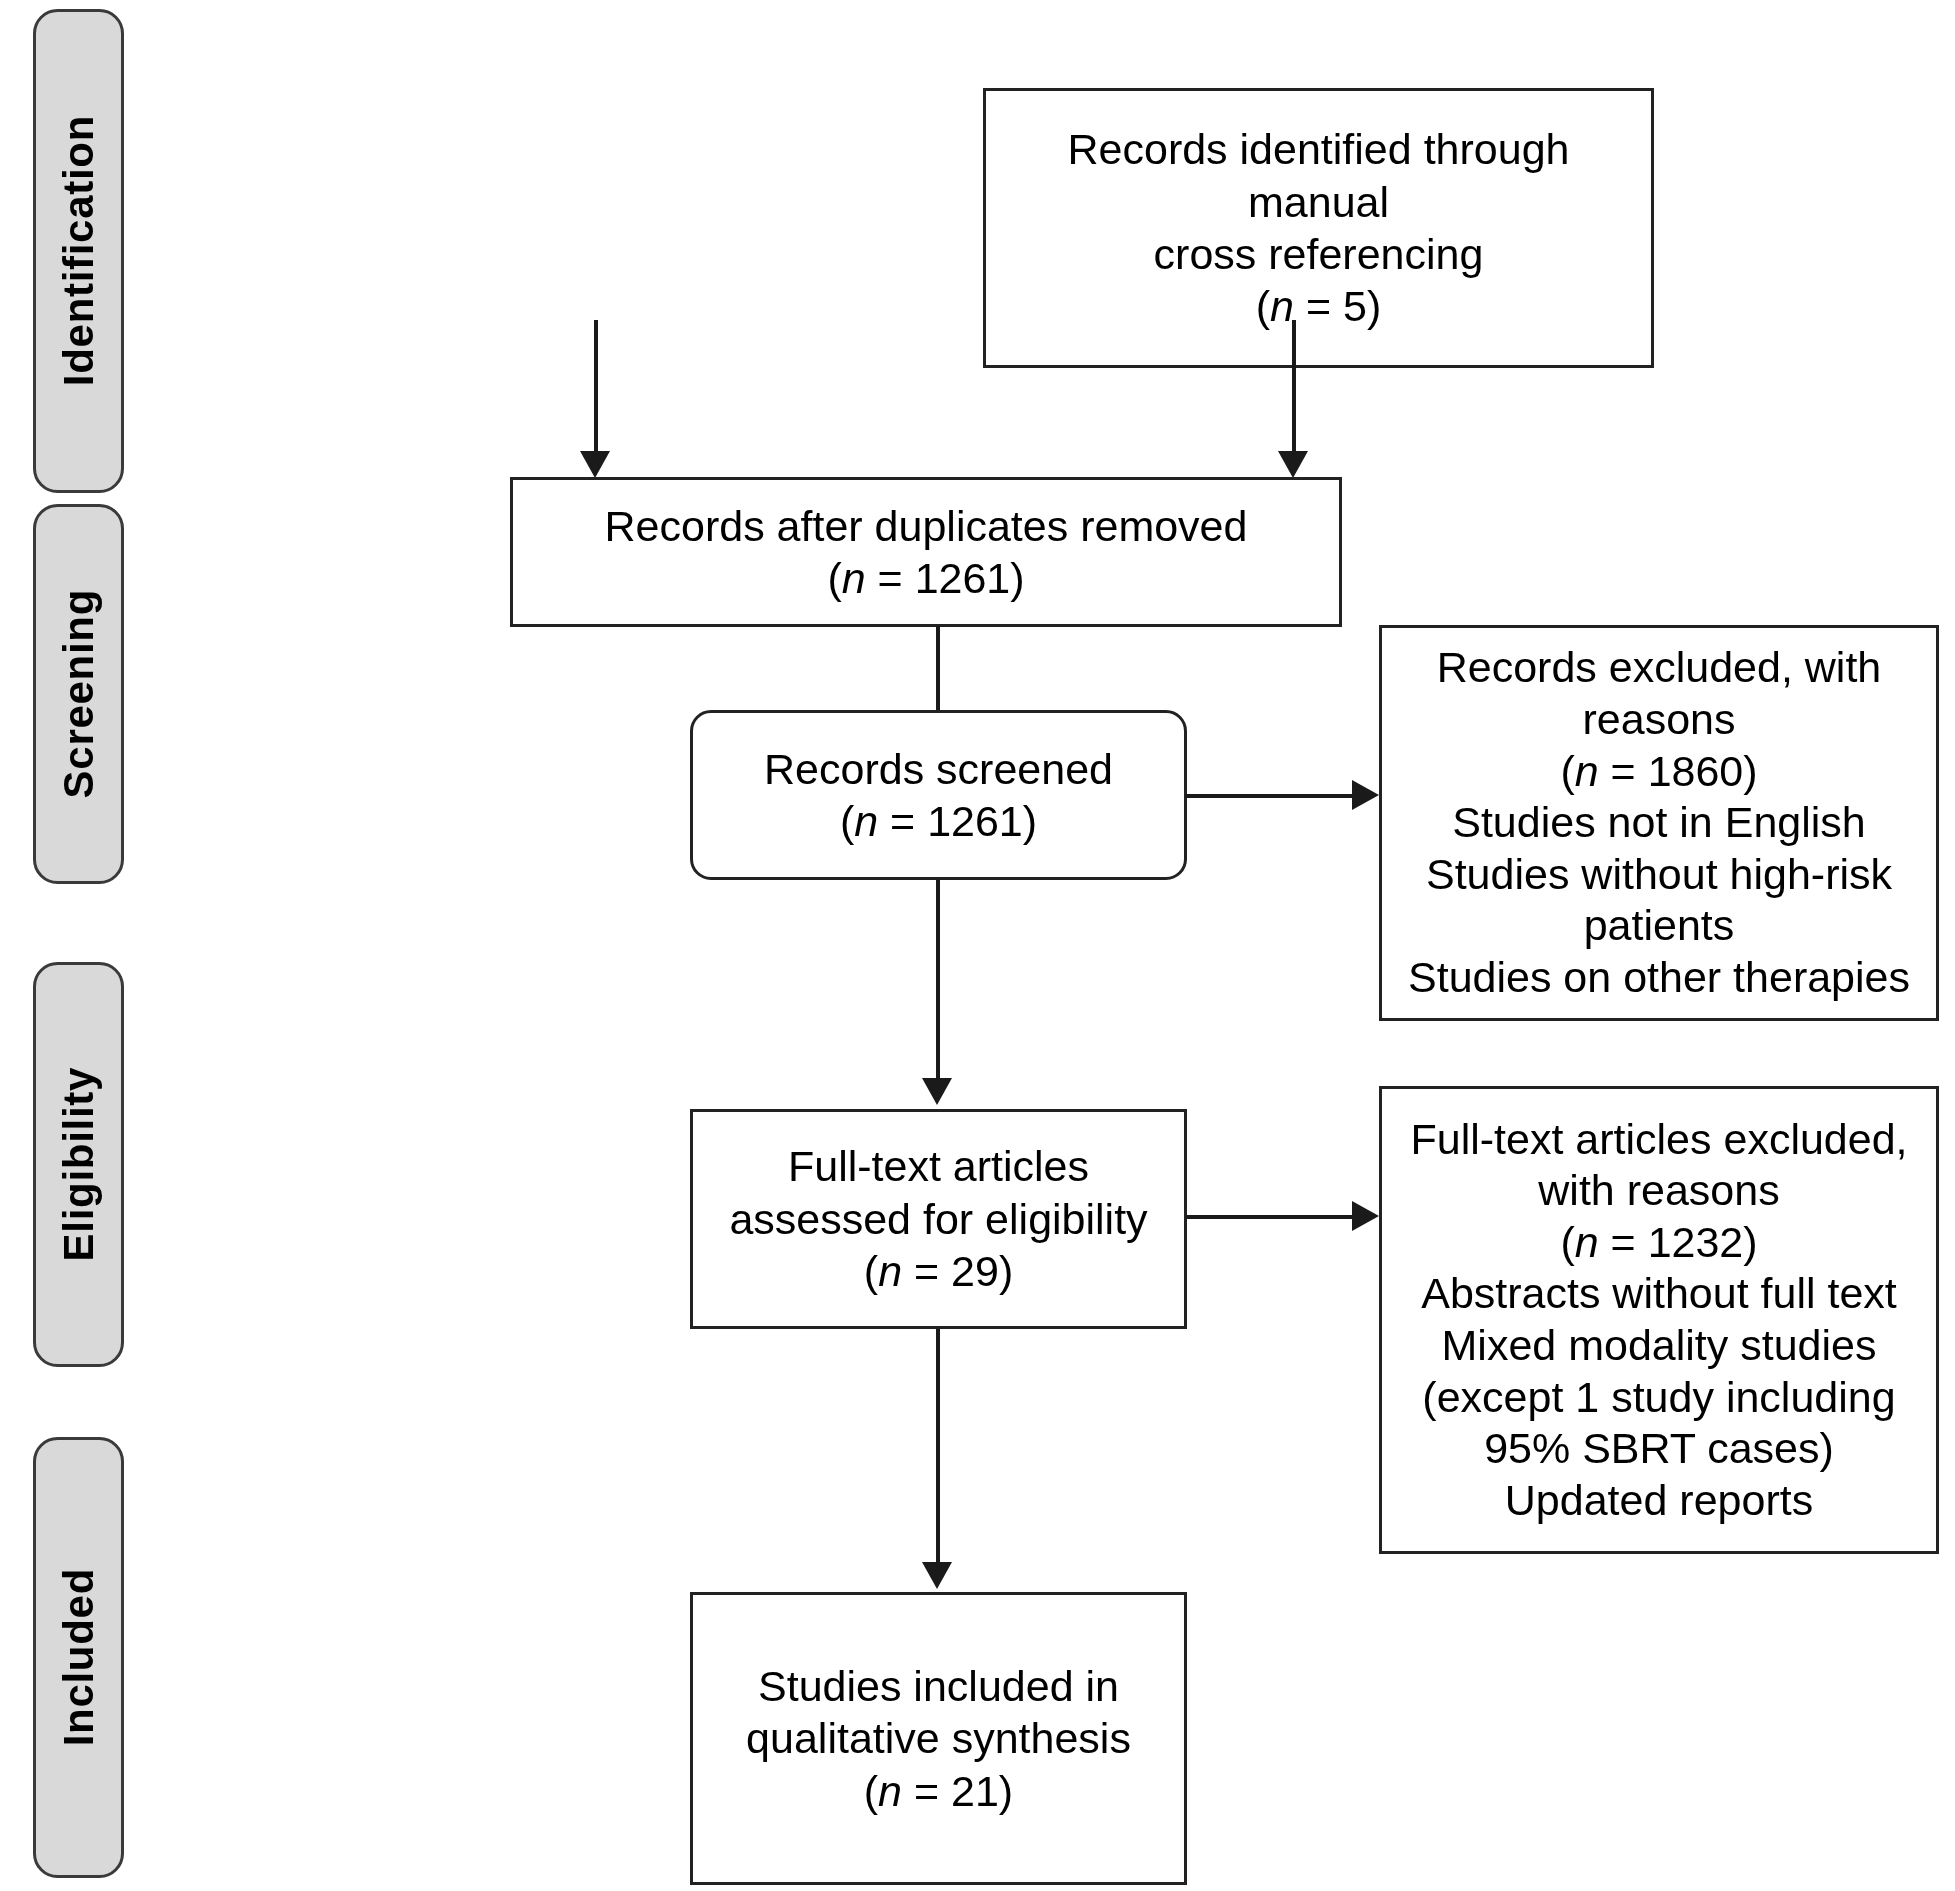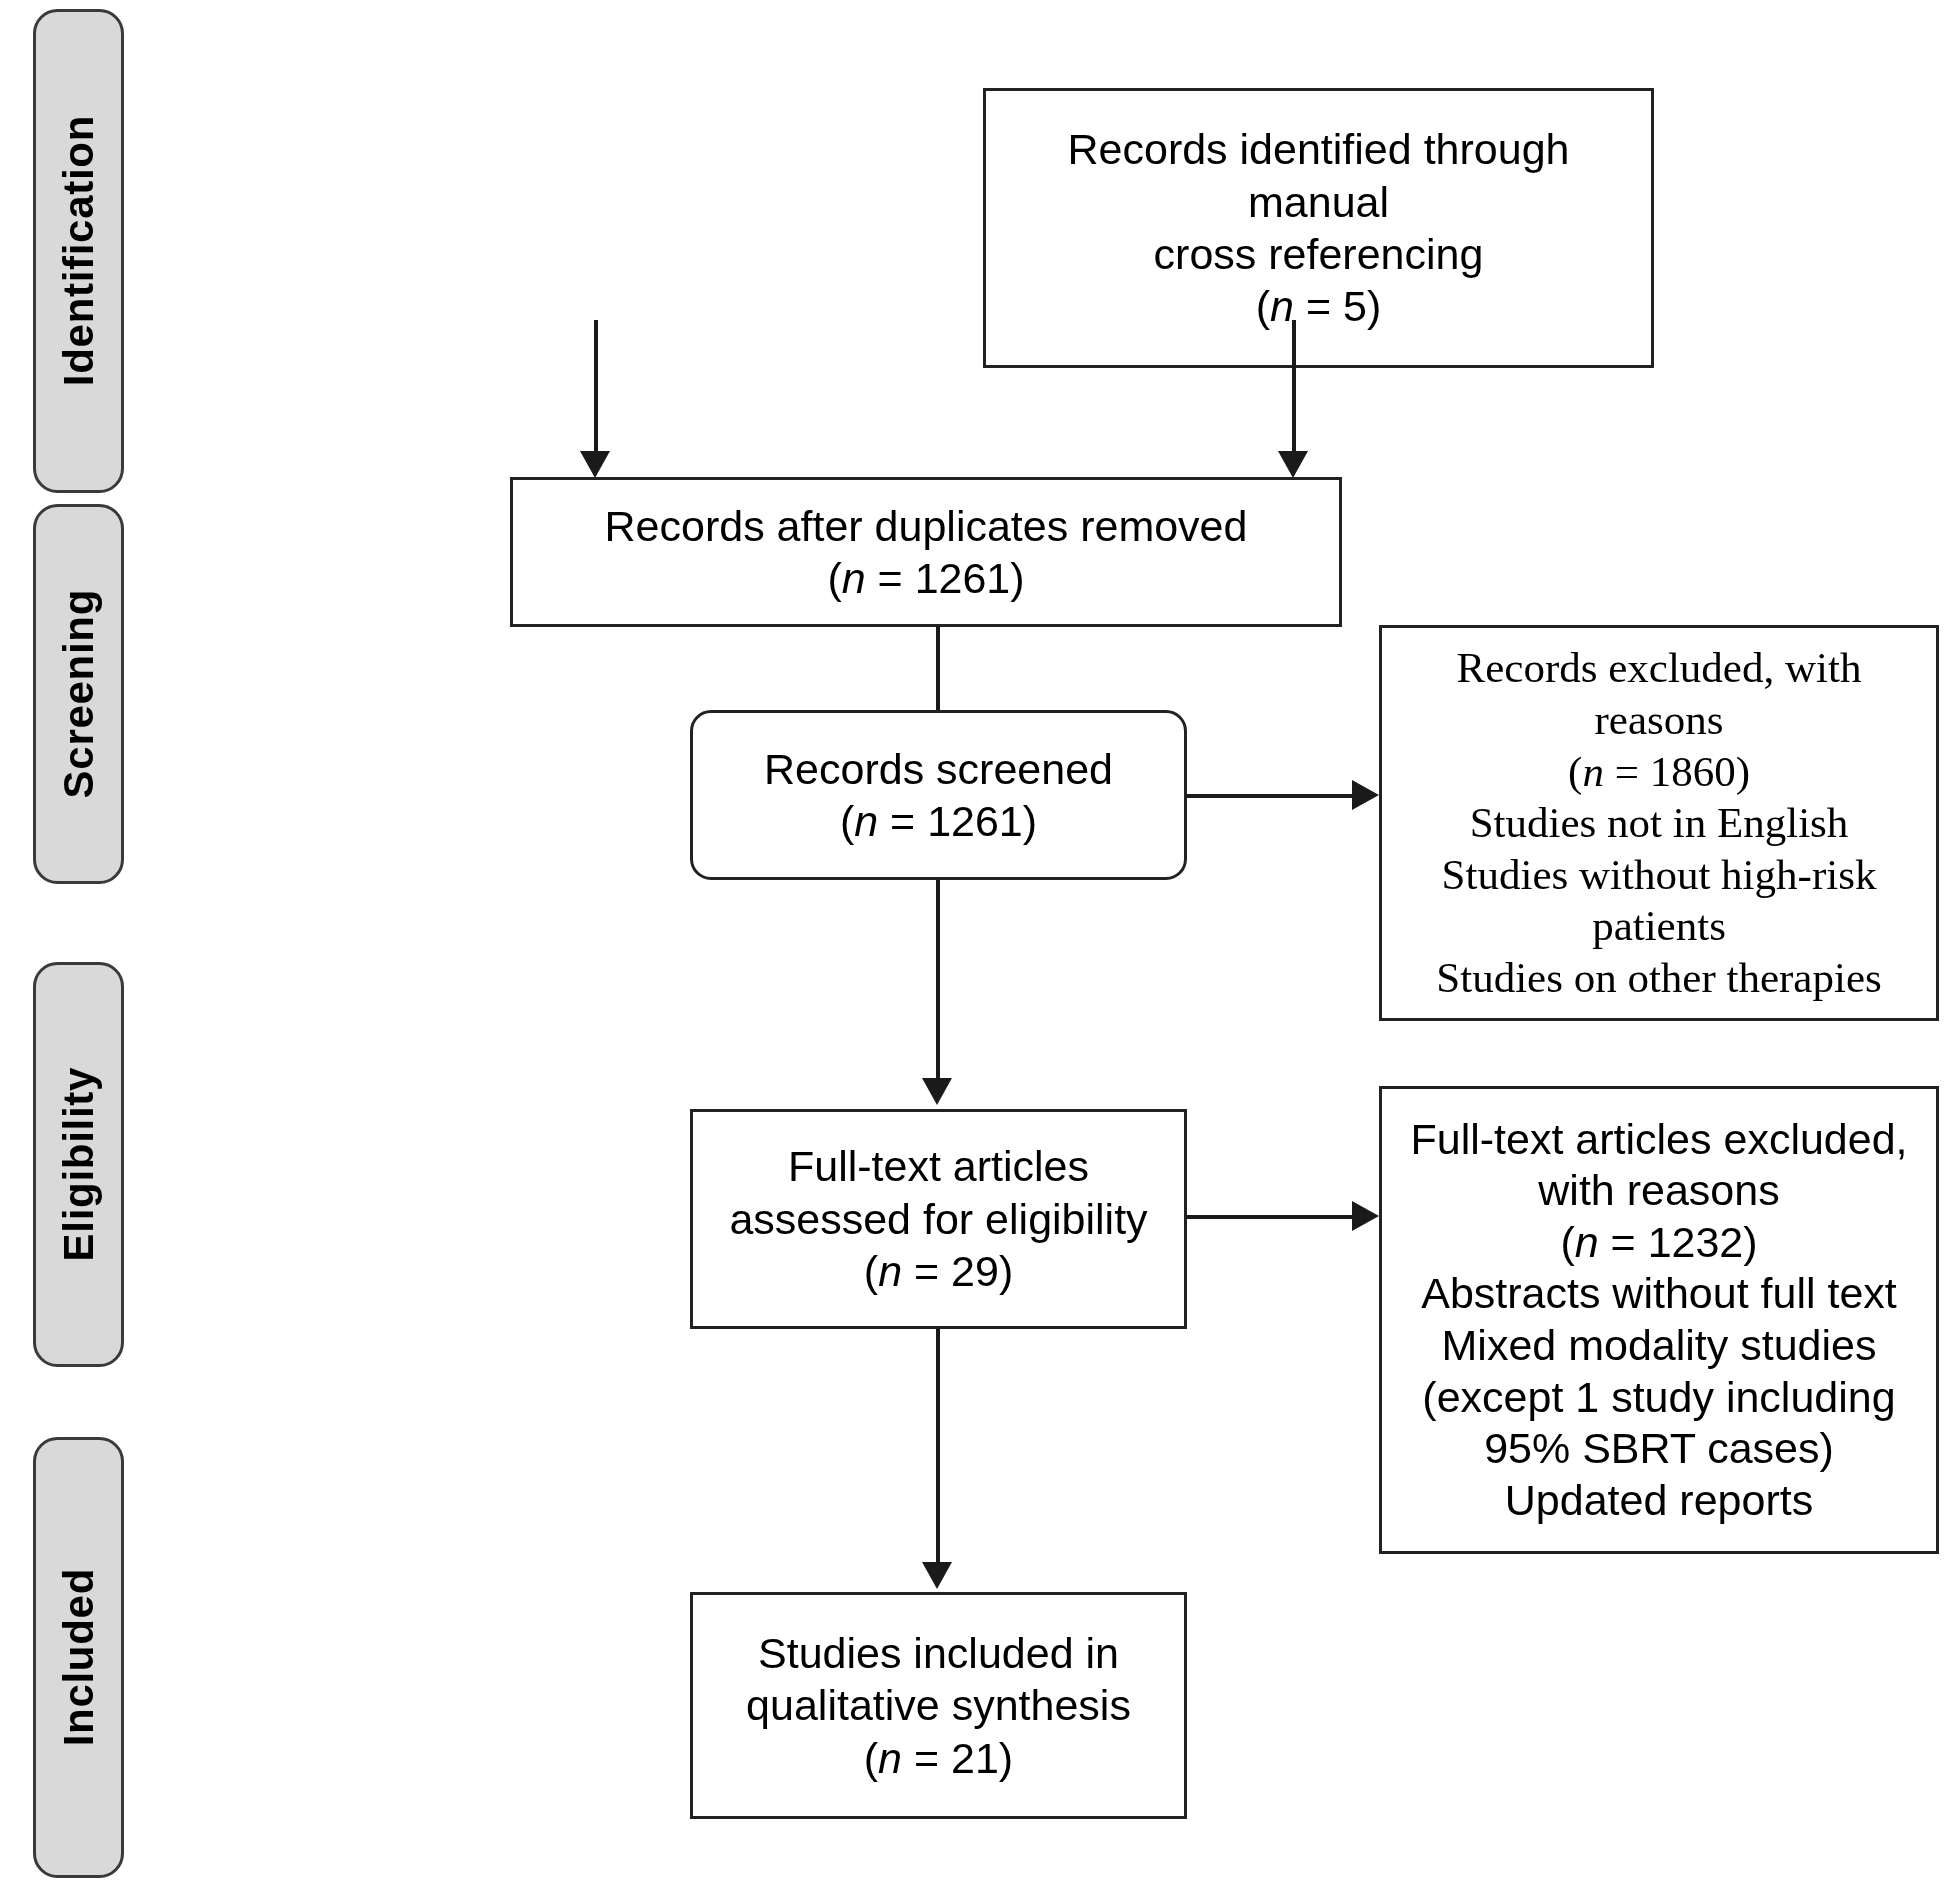--- a/index.html
+++ b/index.html
@@ -132,39 +132,39 @@
   <div class="vline" style="left:936px; top:626px; height:95px;"></div>
   <div class="arrow-down" style="left:922px; top:717px;"></div>
 
   <div class="flow-box" style="left:690px; top:710px; width:497px; height:170px;border-radius:21px;">
     <span class="box-text">Records screened<br>(<em>n</em> = 1261)</span>
   </div>
 
   <div class="hline" style="left:1186px; top:794px; width:167px;"></div>
   <div class="arrow-right" style="left:1352px; top:780px;"></div>
 
-  <div class="flow-box dense" style="left:1379px; top:625px; width:560px; height:396px;font-family:Liberation Serif, serif;">
+  <div class="flow-box dense" style="left:1379px; top:625px; width:560px; height:396px;">
     <span class="box-text">Records excluded, with<br>reasons<br>(<em>n</em> = 1860)<br>Studies not in English<br>Studies without high-risk<br>patients<br>Studies on other therapies</span>
   </div>
 
   <div class="vline" style="left:936px; top:880px; height:203px;"></div>
   <div class="arrow-down" style="left:922px; top:1078px;"></div>
 
   <div class="flow-box" style="left:690px; top:1109px; width:497px; height:220px;">
     <span class="box-text">Full-text articles<br>assessed for eligibility<br>(<em>n</em> = 29)</span>
   </div>
 
   <div class="hline" style="left:1186px; top:1215px; width:167px;"></div>
   <div class="arrow-right" style="left:1352px; top:1201px;"></div>
 
   <div class="flow-box dense" style="left:1379px; top:1086px; width:560px; height:468px;">
     <span class="box-text">Full-text articles excluded,<br>with reasons<br>(<em>n</em> =  1232)<br>Abstracts without full text<br>Mixed modality studies<br>(except 1 study including<br>95% SBRT cases)<br>Updated reports</span>
   </div>
 
   <div class="vline" style="left:936px; top:1329px; height:238px;"></div>
   <div class="arrow-down" style="left:922px; top:1562px;"></div>
 
-  <div class="flow-box" style="left:690px; top:1592px; width:497px; height:227px;">
+  <div class="flow-box" style="left:690px; top:1592px; width:497px; height:293px;">
     <span class="box-text">Studies included in<br>qualitative synthesis<br>(<em>n</em> = 21)</span>
   </div>
 
 </div>
 
 
 </body></html>

